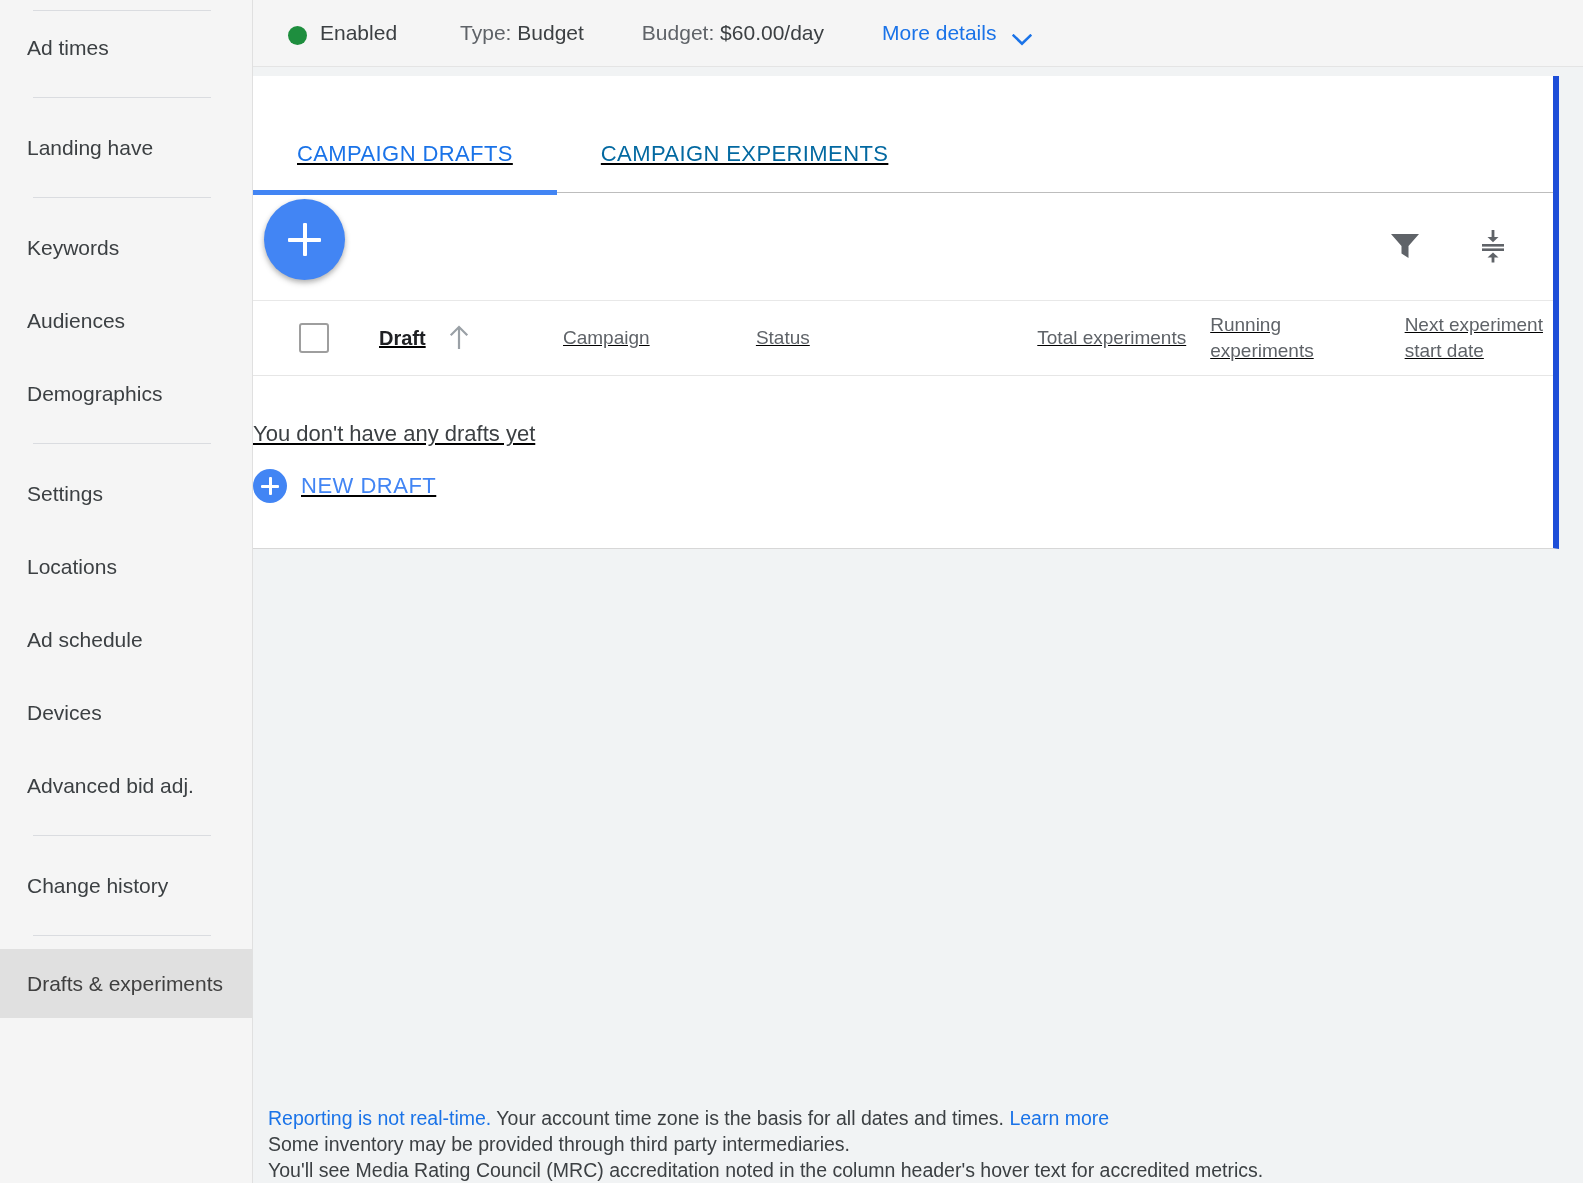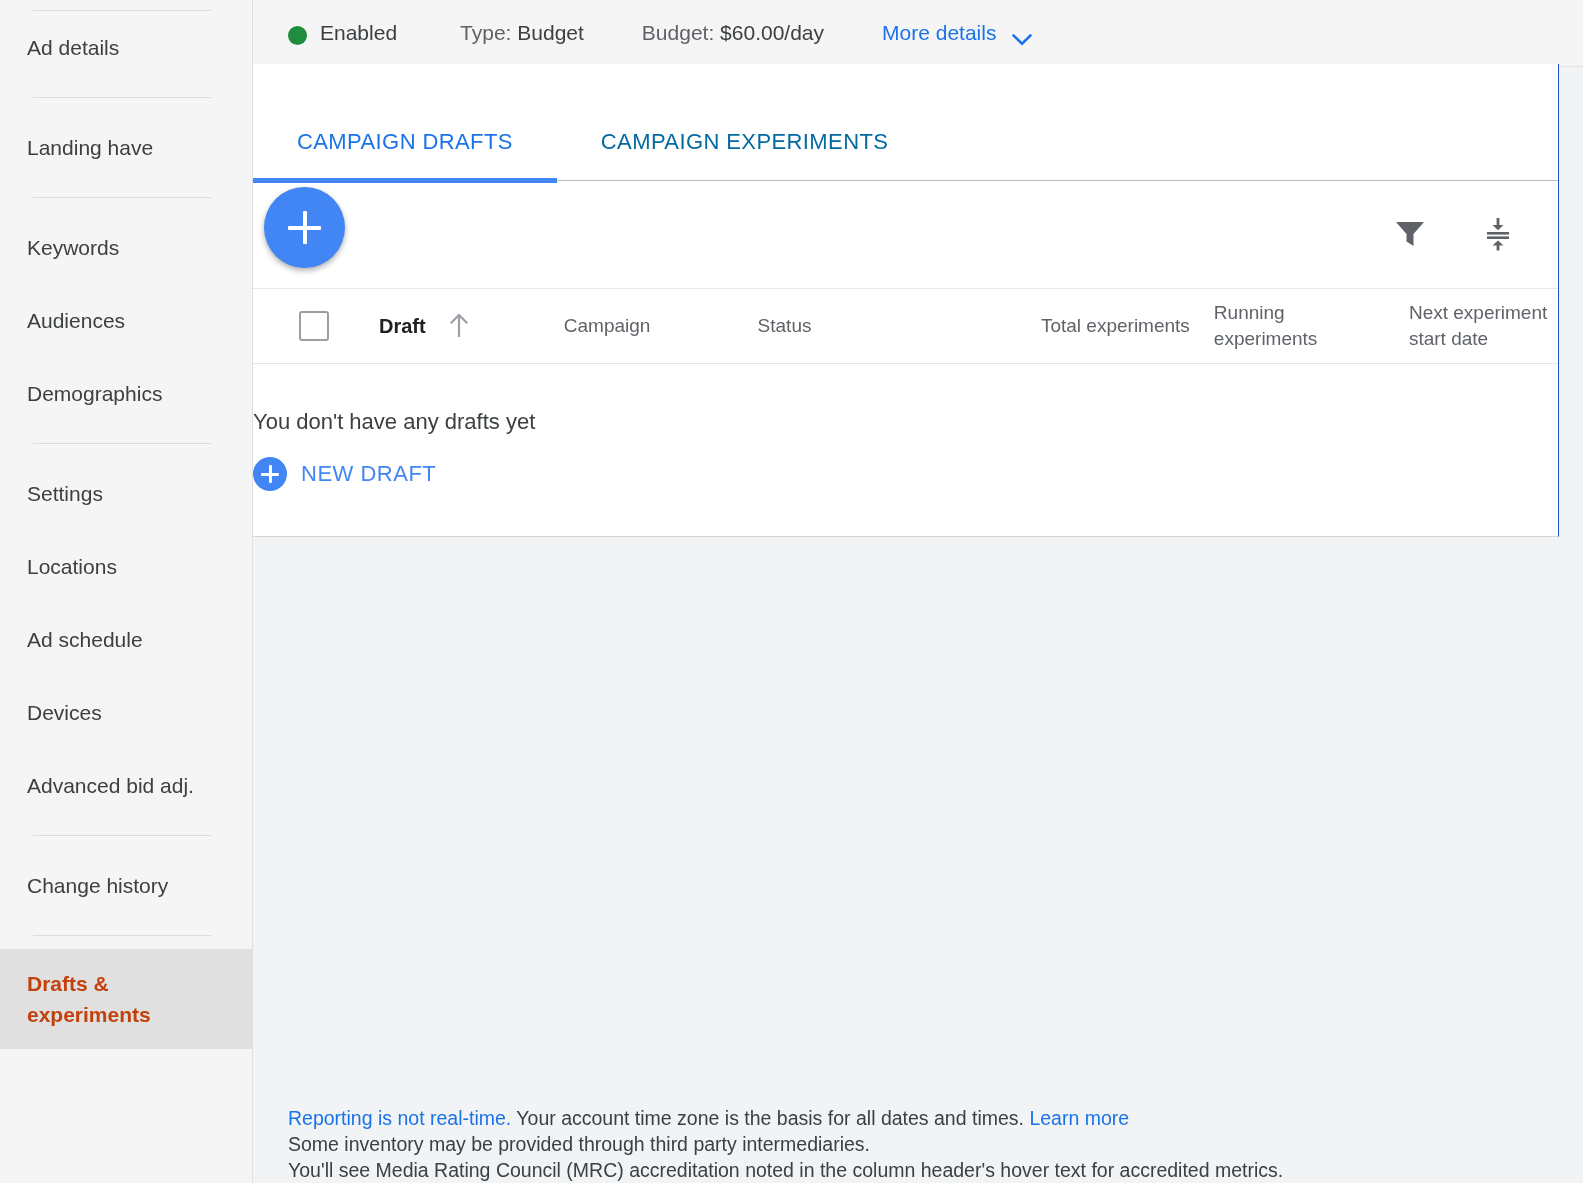--- a/index.html
+++ b/index.html
@@ -40,22 +40,22 @@
     display: block;
     padding: 0 24px 0 27px;
     font-size: 21px;
     line-height: 27px;
     color: #3c4043;
     cursor: pointer;
     white-space: nowrap;
   }
   .nav-item.selected {
     background: #e0e0e0;
-    color: #c2410c;
-    font-weight: 700;
+    color: #404040;
+    font-weight: 400;
   }
 
   
   #main {
     flex: 1;
     height: 1183px;
     position: relative;
     background: #f1f3f4;
     overflow: hidden;
   }
@@ -91,26 +91,27 @@
   }
   .chev {
     margin-left: 16px;
     display: inline-block;
     width: 20px; height: 12px;
   }
 
   
   #content-card {
     position: absolute;
-    top: 64px;
+    top: 76px;
     left: 0px;
     width: 1306px;
     background: #ffffff;
-    border-right: 1px solid #1d4ed8;
+    border-right: 6px solid #1d4ed8;
     border-bottom: 1px solid #d7d7d7;
+    text-decoration: underline;
   }
 
   
   #tabs {
     height: 117px;
     display: flex;
     align-items: flex-end;
     padding-left: 44px;
     border-bottom: 1px solid #bdbdbd;
     position: relative;
@@ -271,21 +272,21 @@
     position: absolute;
     left: 0;
     bottom: 0;
     width: 1306px;
     padding: 0 0 0 15px;
     font-size: 19.5px;
     color: #3c4043;
     line-height: 26px;
     background: #f1f3f4;
   }
-  #footer .fline { white-space: nowrap; margin-left: 20px; }
+  #footer .fline { white-space: nowrap; }
   #footer a, .flink {
     color: #1a73e8;
     text-decoration: none;
     cursor: pointer;
   }
   #copyright {
     margin-top: 18px;
     padding-bottom: 14px;
     font-size: 19.5px;
     color: #3c4043;
@@ -300,21 +301,21 @@
   }
 </style>
 </head>
 <body>
 
 <div id="app">
 
   <nav id="sidebar">
     <div class="nav-divider top"></div>
     <div id="nav-list">
-        <div class="nav-item" style="padding: 23px 24px 23px 27px;"><span>Ad details</span></div>
+        <div class="nav-item" style="padding: 23px 24px 23px 27px;"><span>Ad times</span></div>
         <div class="nav-divider" style="margin: 13px 41px 13px 33px;"></div>
         <div class="nav-item" style="padding: 23px 24px 23px 27px;"><span>Landing have</span></div>
         <div class="nav-divider" style="margin: 13px 41px 13px 33px;"></div>
         <div class="nav-item" style="padding: 23px 24px 23px 27px;"><span>Keywords</span></div>
         <div class="nav-item" style="padding: 23px 24px 23px 27px;"><span>Audiences</span></div>
         <div class="nav-item" style="padding: 23px 24px 23px 27px;"><span>Demographics</span></div>
         <div class="nav-divider" style="margin: 13px 41px 13px 33px;"></div>
         <div class="nav-item" style="padding: 23px 24px 23px 27px;"><span>Settings</span></div>
         <div class="nav-item" style="padding: 23px 24px 23px 27px;"><span>Locations</span></div>
         <div class="nav-item" style="padding: 23px 24px 23px 27px;"><span>Ad schedule</span></div>

